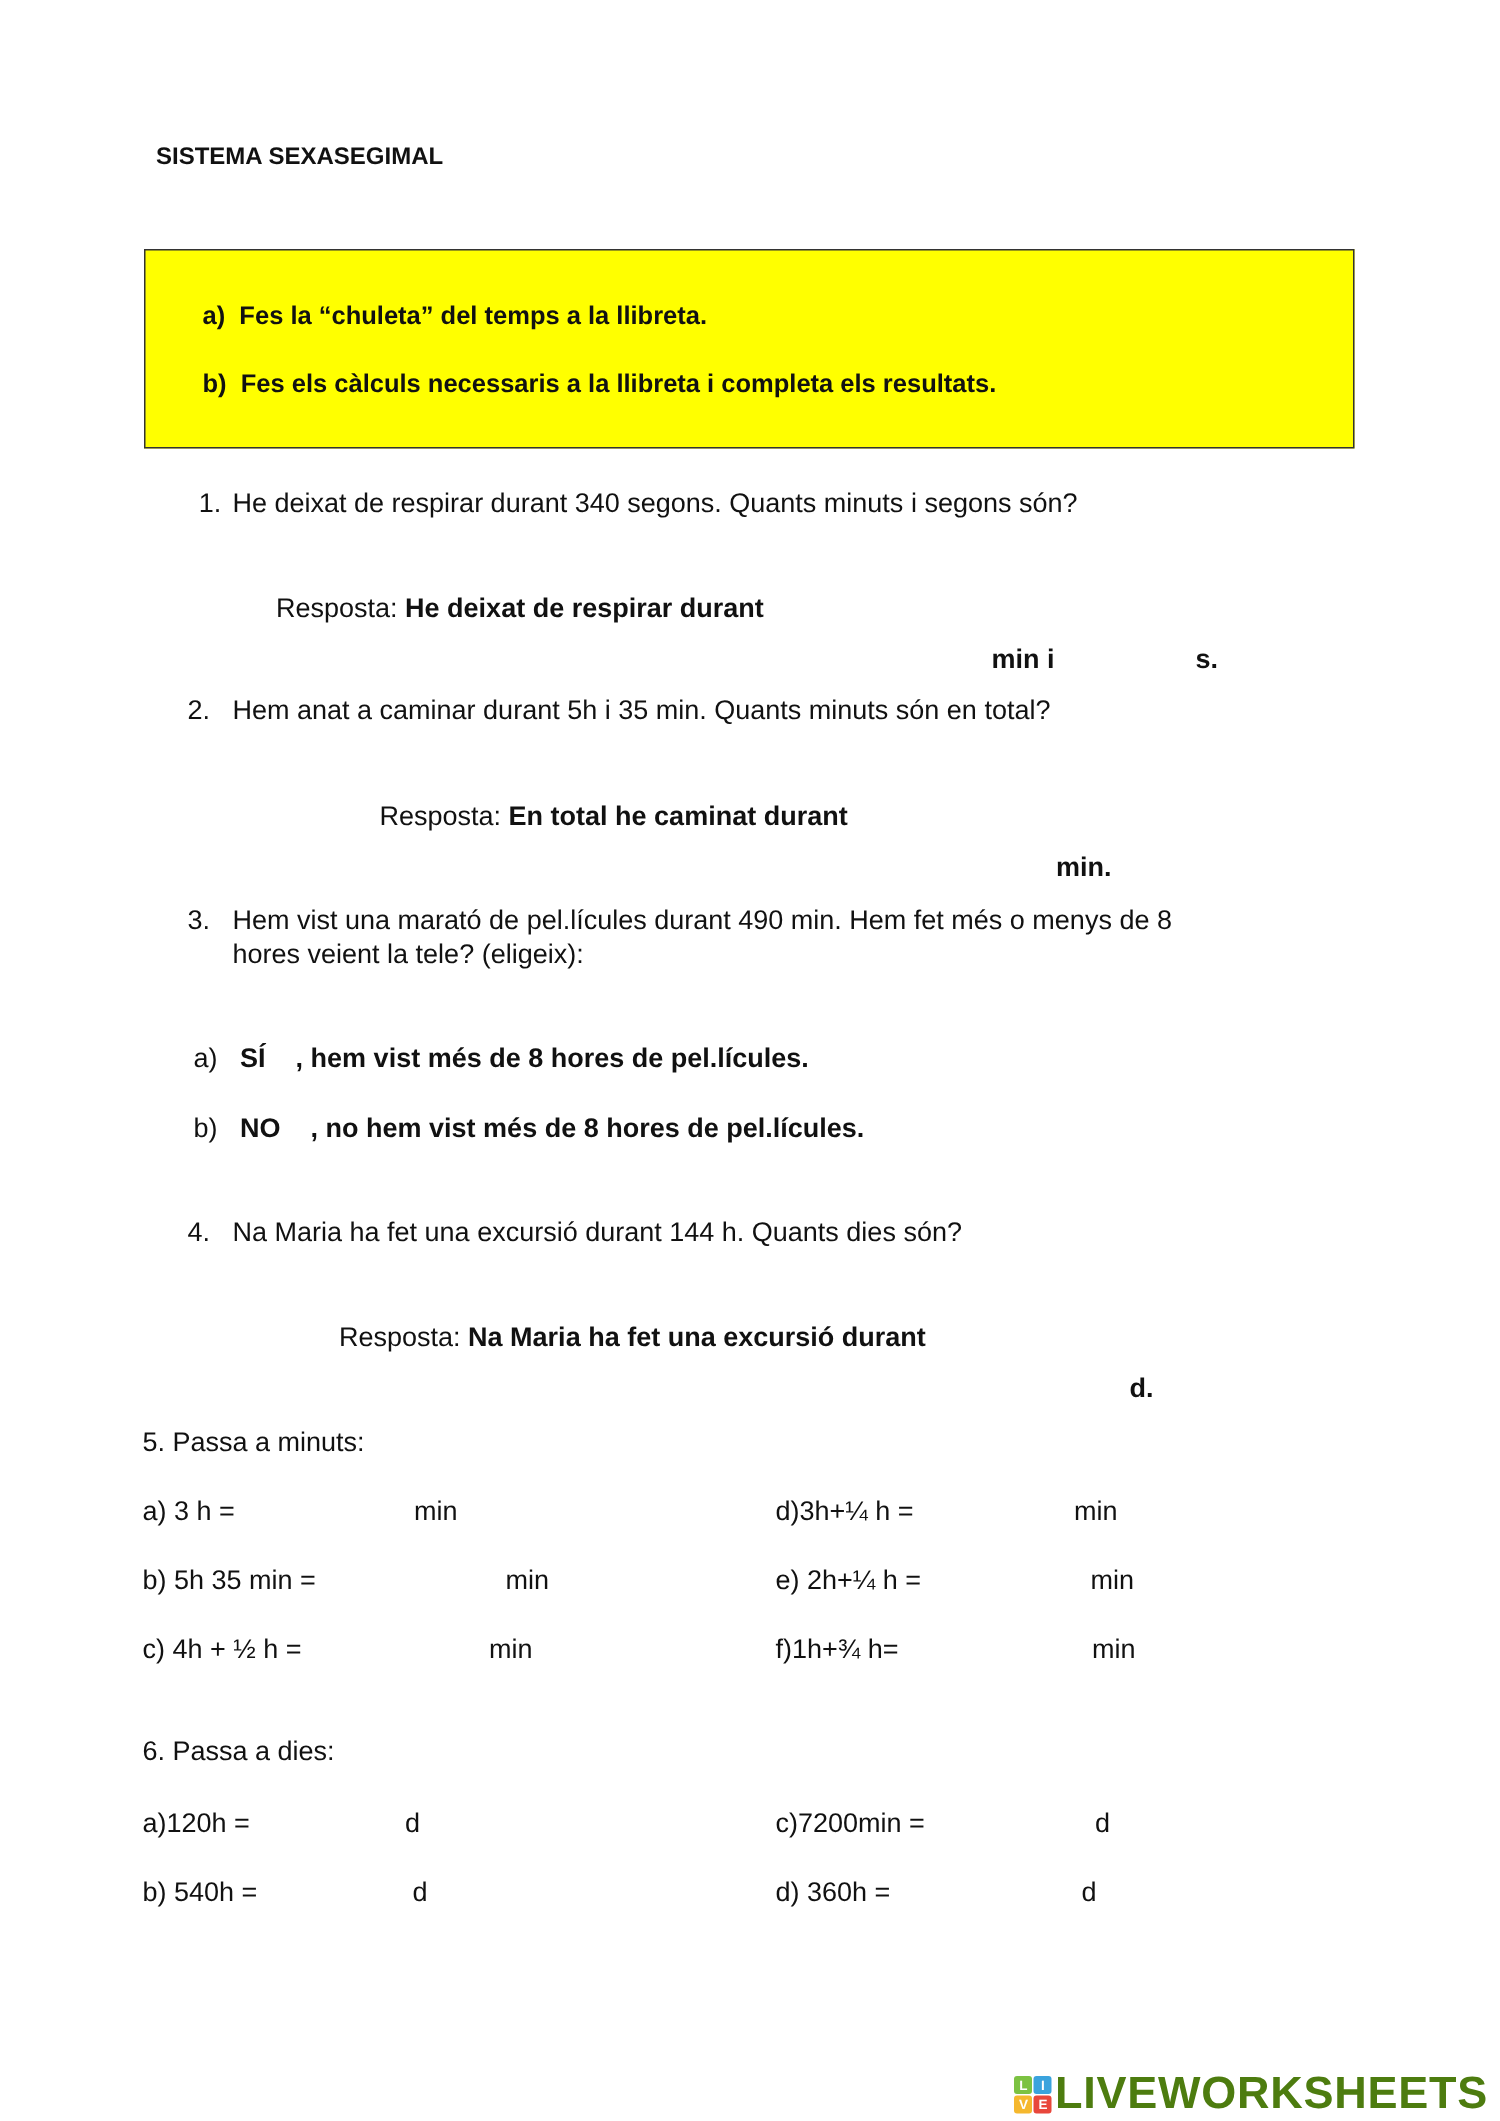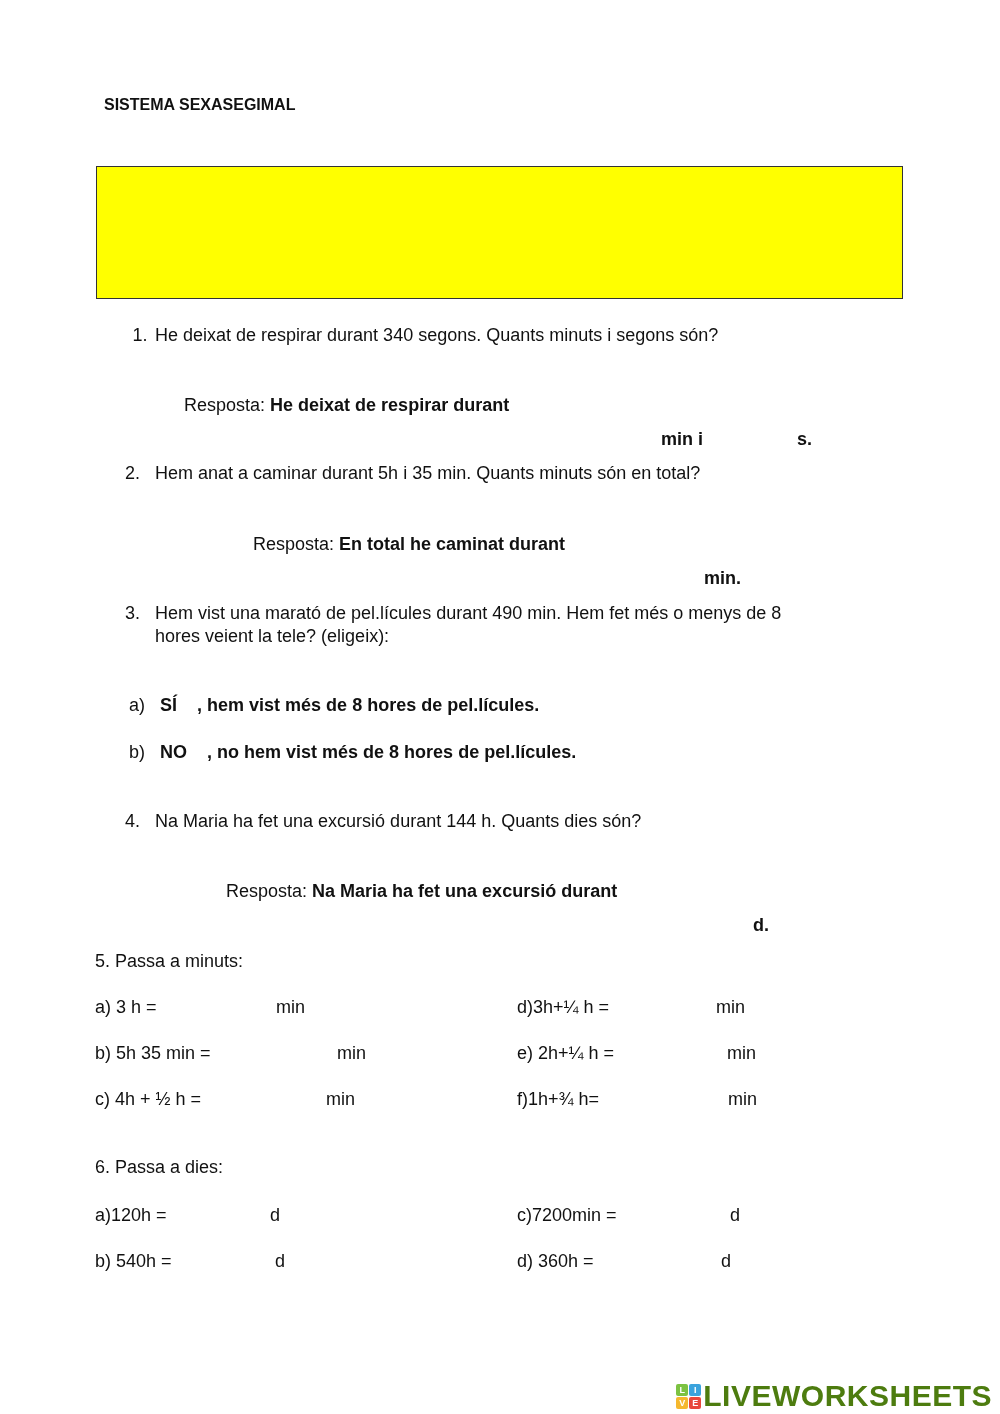--- a/index.html
+++ b/index.html
@@ -22,20 +22,28 @@
     .logo-grid { display: grid; grid-template-columns: 12px 12px; grid-template-rows: 12px 12px; gap: 1px; margin-right: 2px; }
     .lg { font-size: 9px; font-weight: bold; color: #fff; display: flex; align-items: center; justify-content: center; border-radius: 2px; }
     .logo-text { font-size: 30px; font-weight: bold; color: #4d7c0f; letter-spacing: 0.5px; font-family: Liberation Sans, sans-serif; }
   </style>
 </head>
 <body>
 
 <div class="abs title">SISTEMA SEXASEGIMAL</div>
 
 <div class="yellow-box">
+  <div class="abs box-item" style="left:38px; top:34px;">
+    <span>a)</span>&nbsp;
+    <span>Fes la “chuleta” del temps a la llibreta.</span>
+  </div>
+  <div class="abs box-item" style="left:38px; top:79px;">
+    <span>b)</span>&nbsp;
+    <span>Fes els càlculs necessaris a la llibreta i completa els resultats.</span>
+  </div>
 </div>
 
 <div class="abs q" style="left:125px; top:325px;text-align:center;">
   <span class="num">1.</span><span>He deixat de respirar durant 340 segons. Quants minuts i segons són?</span>
 </div>
 <div class="abs ans" style="left:184px; top:395px;">
   <span>Resposta:</span>
   <span class="b">He deixat de respirar durant</span>
 </div>
 <div class="abs ans" style="left:555px; top:392px; width:100px; height:26px;"></div>

